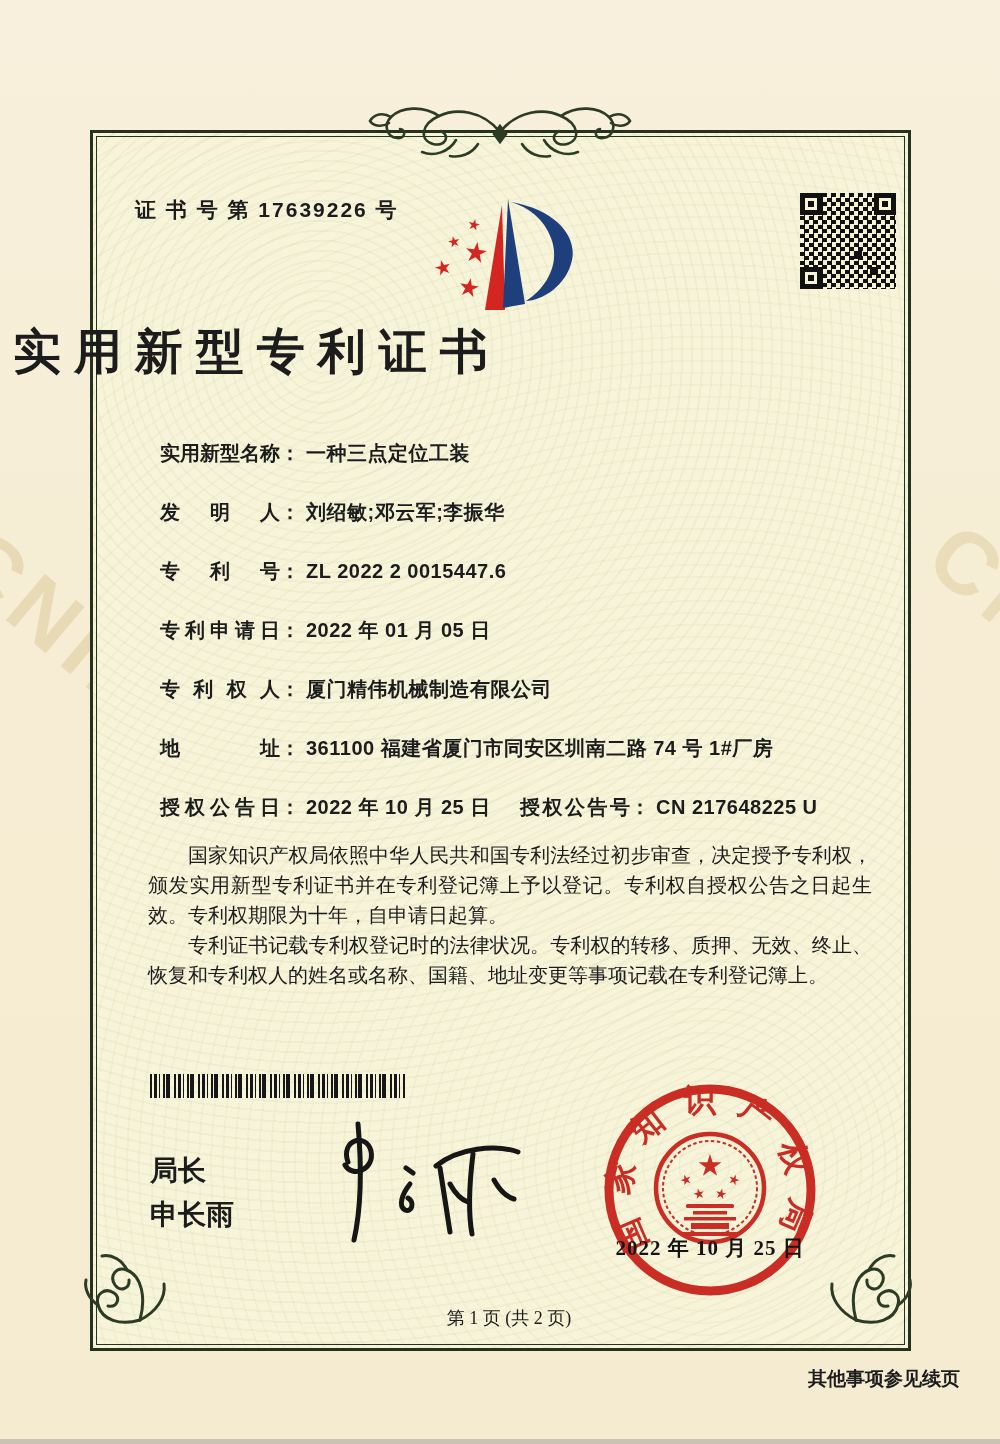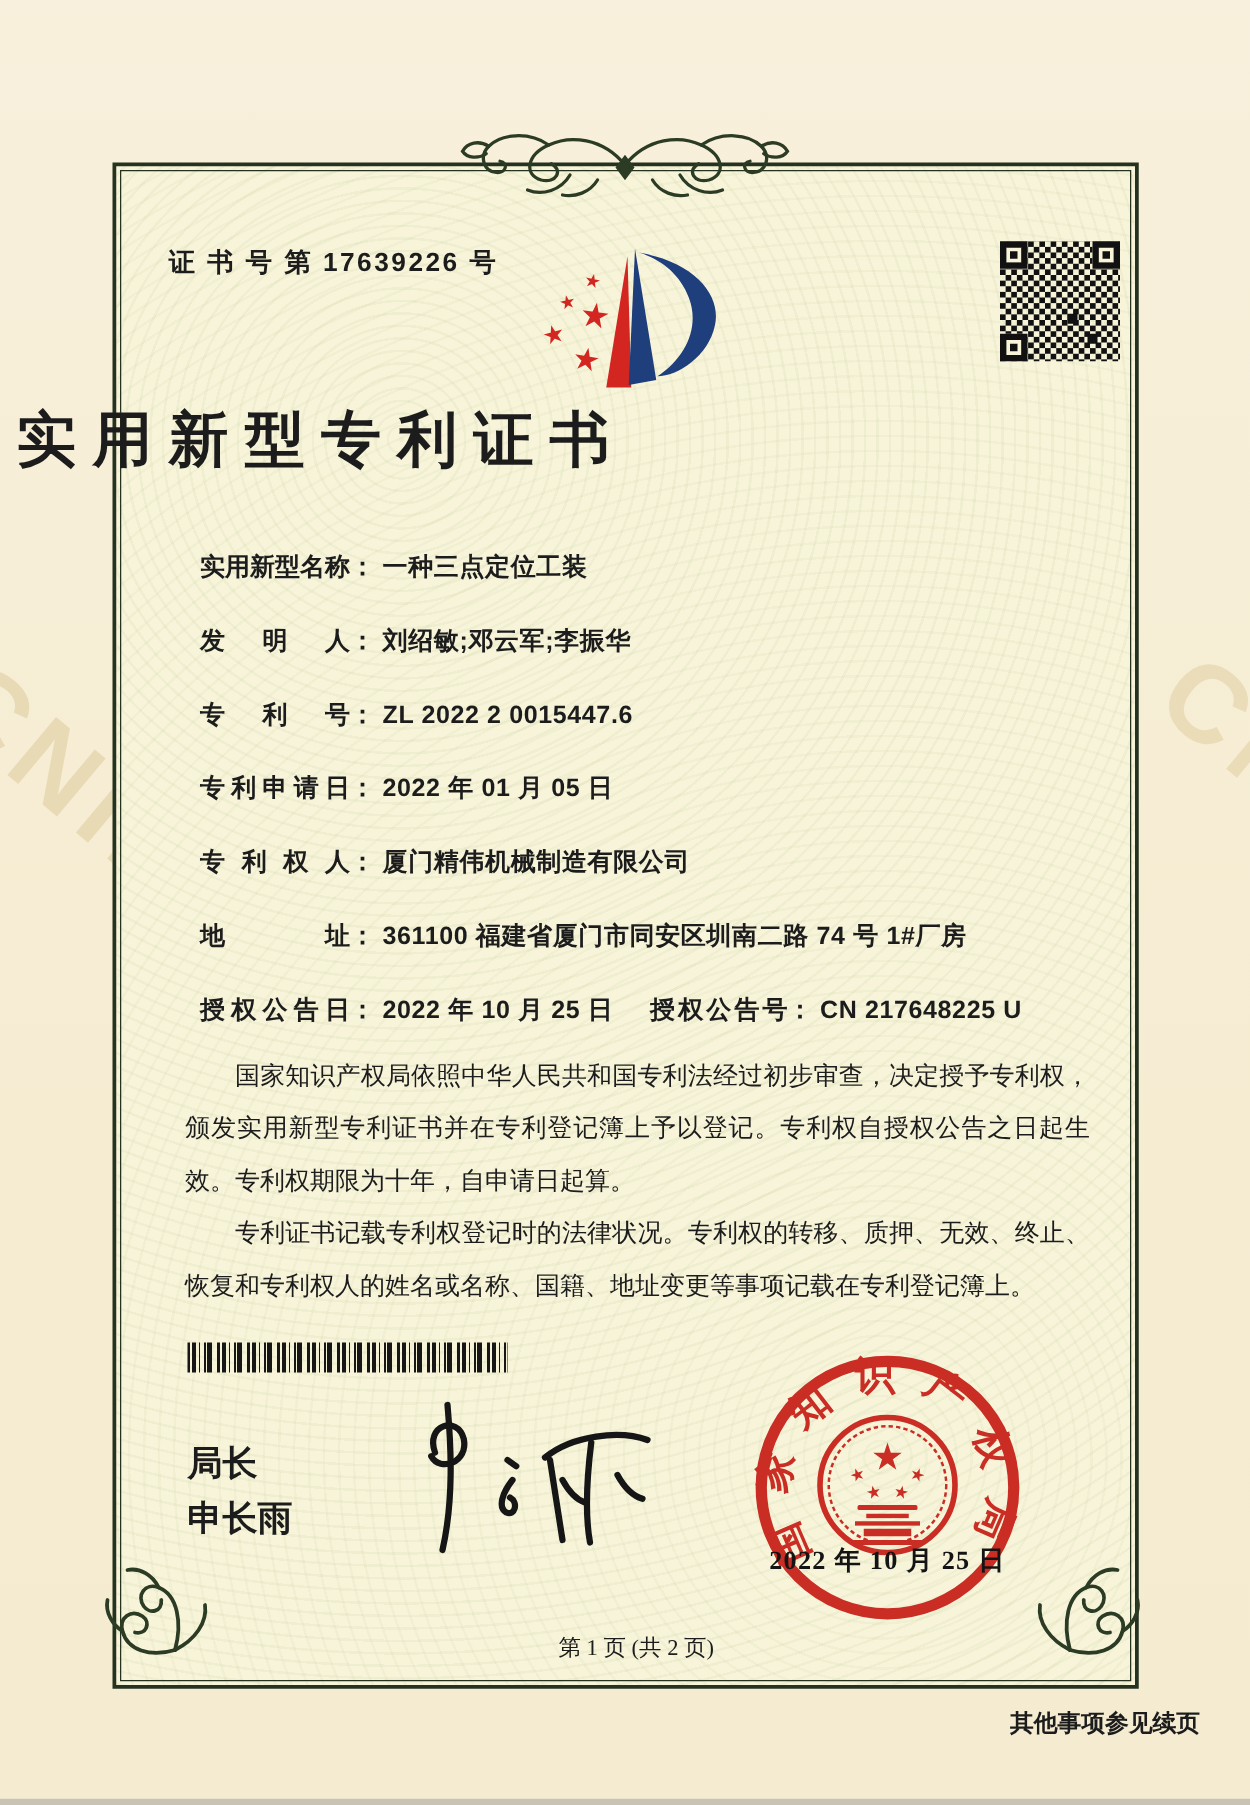--- a/index.html
+++ b/index.html
@@ -46,21 +46,21 @@
     font-family:"Liberation Sans","DejaVu Sans",sans-serif;font-weight:700;font-size:20px;margin-left:12px;}
   .field-row{position:relative;height:30px;margin-bottom:29px;white-space:nowrap;}
   .flabel{display:inline-block;width:120px;text-align:justify;text-align-last:justify;
     vertical-align:top;}
   .fcolon{display:inline-block;margin-right:6px;}
   .fvalue{letter-spacing:.5px;}
   .second-pair{position:absolute;left:360px;top:0;}
   .flabel2{display:inline-block;width:110px;text-align:justify;text-align-last:justify;}
   
   .body-text{position:absolute;left:148px;top:840px;width:724px;font-size:20px;
-    line-height:42px;text-align:justify;}
+    line-height:30px;text-align:justify;}
   .body-text p{margin:0;text-indent:2em;}
   
   .barcode{position:absolute;left:150px;top:1074px;width:256px;height:24px;
     background:repeating-linear-gradient(90deg,
       #161616 0 2px, rgba(0,0,0,0) 2px 4px,
       #161616 4px 7px, rgba(0,0,0,0) 7px 9px,
       #161616 9px 10px, rgba(0,0,0,0) 10px 13px,
       #161616 13px 15px, rgba(0,0,0,0) 15px 16px,
       #161616 16px 20px, rgba(0,0,0,0) 20px 24px);}
   

